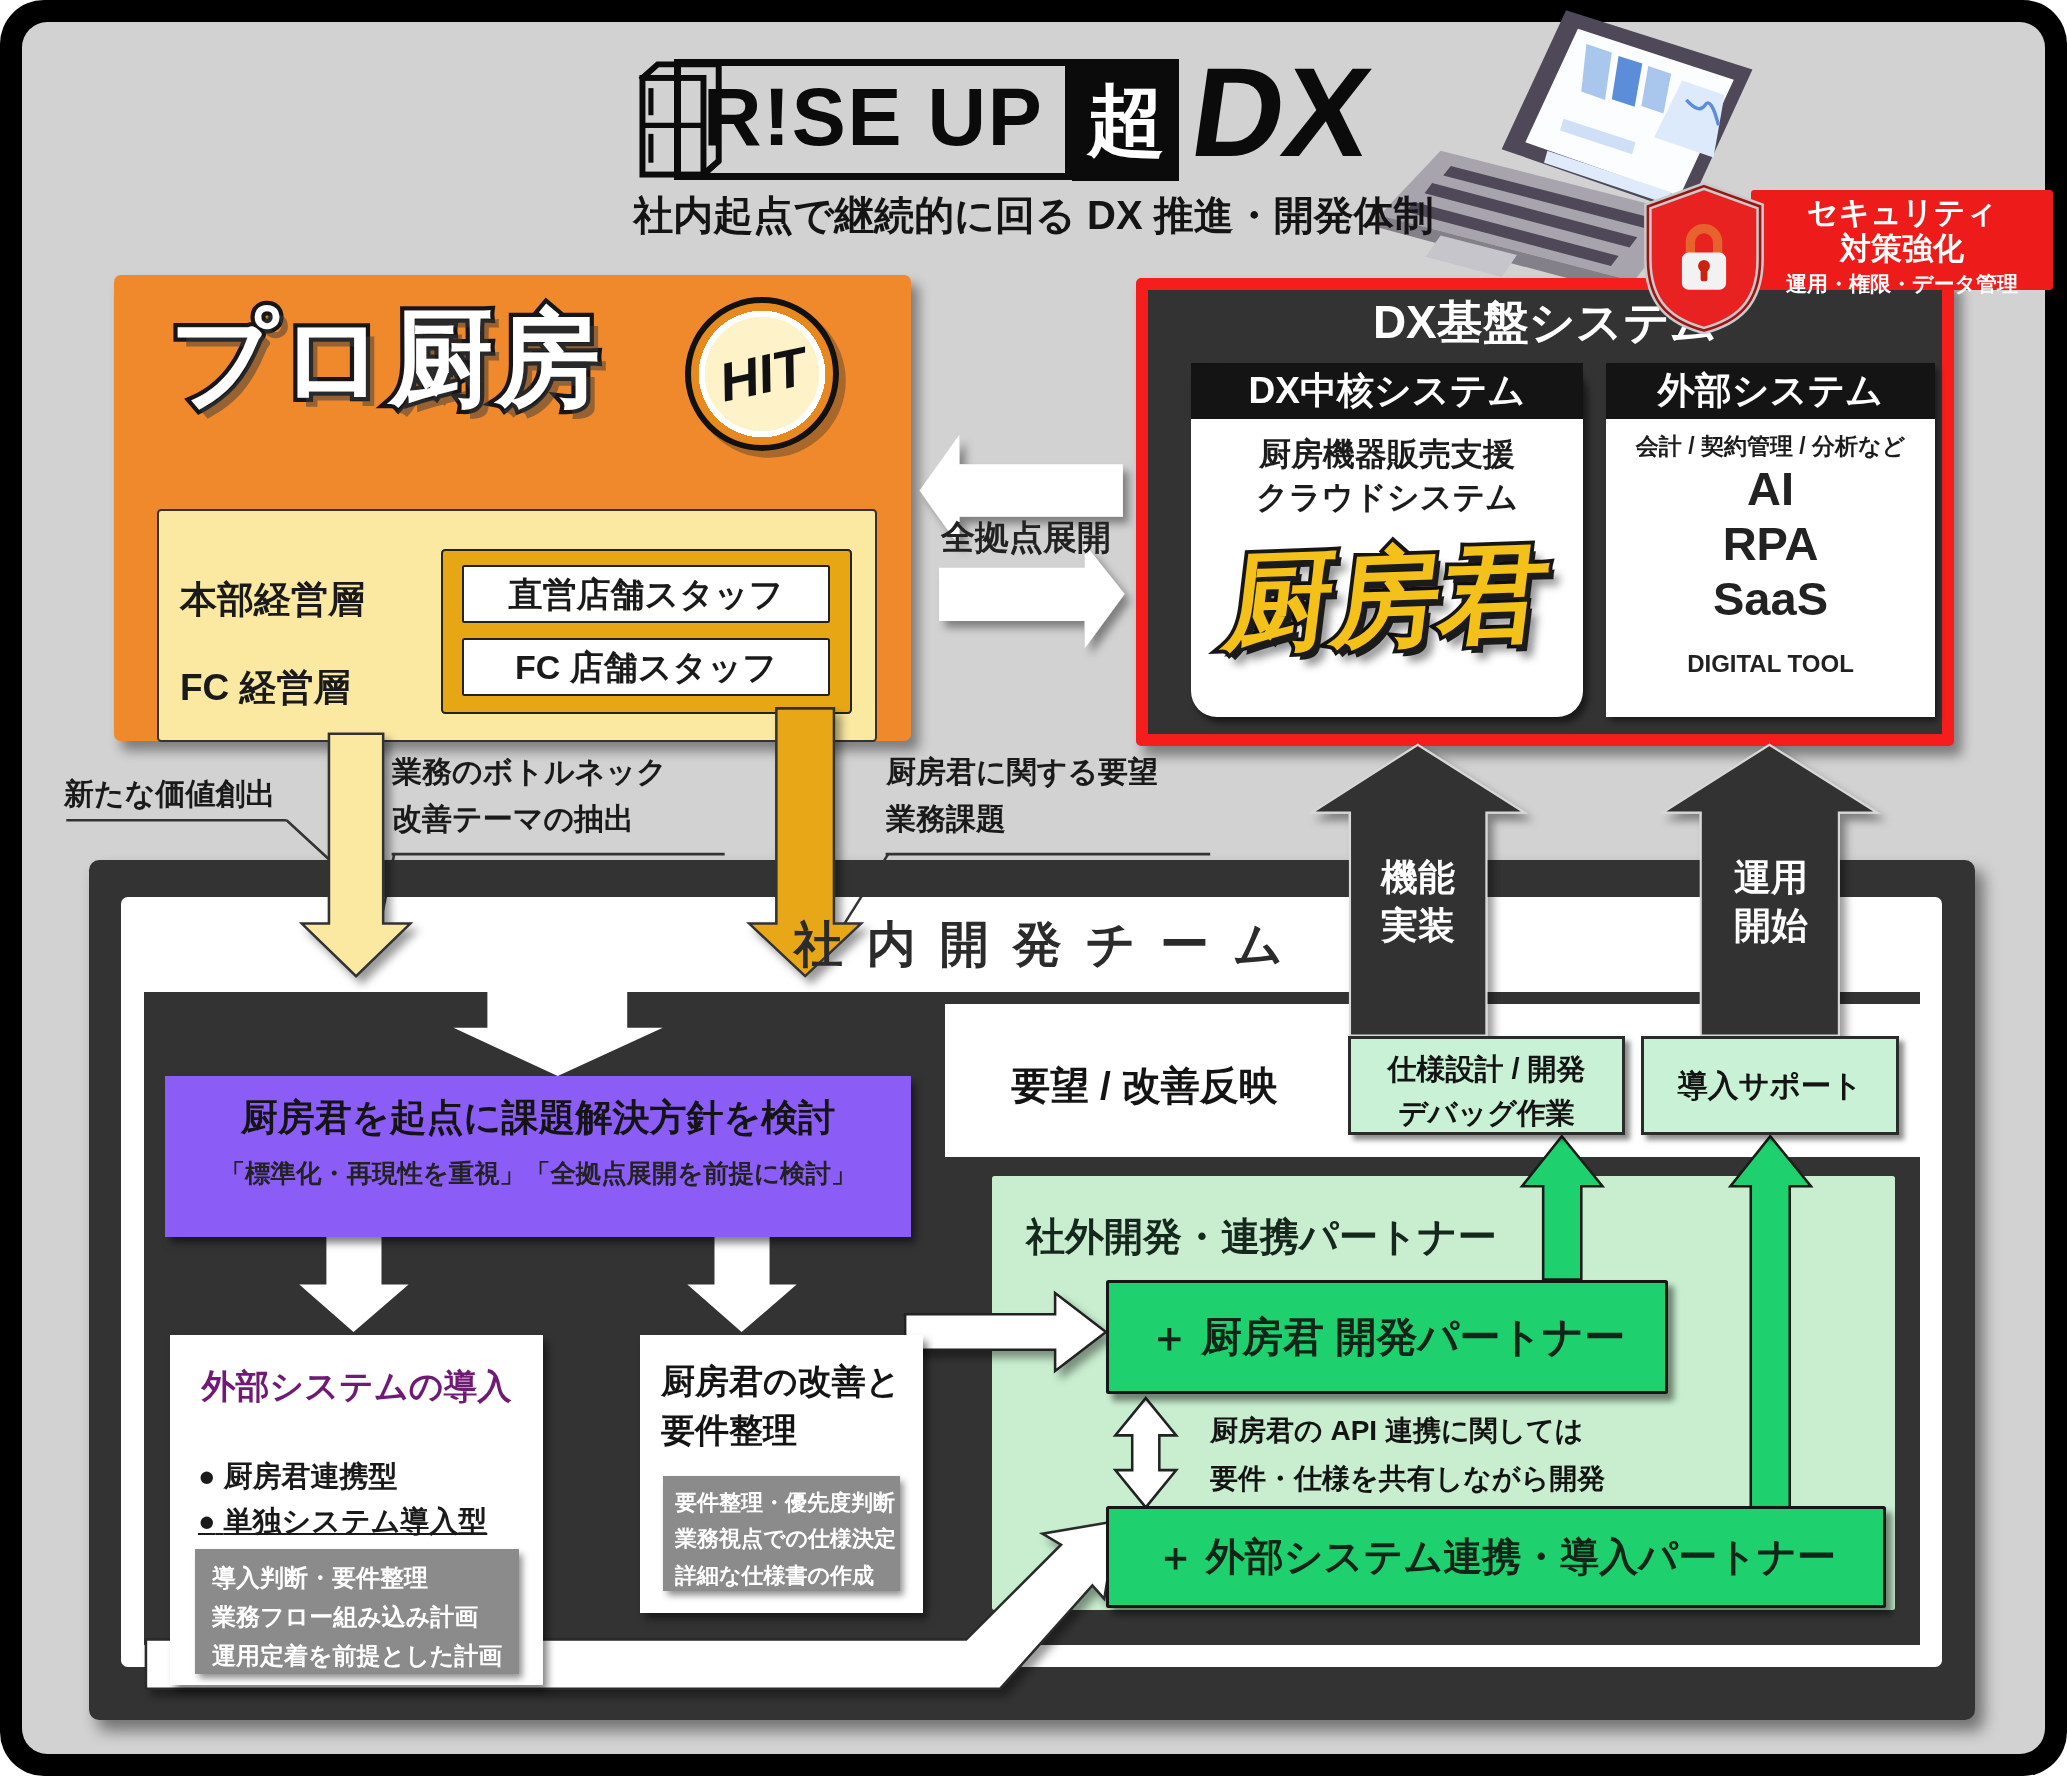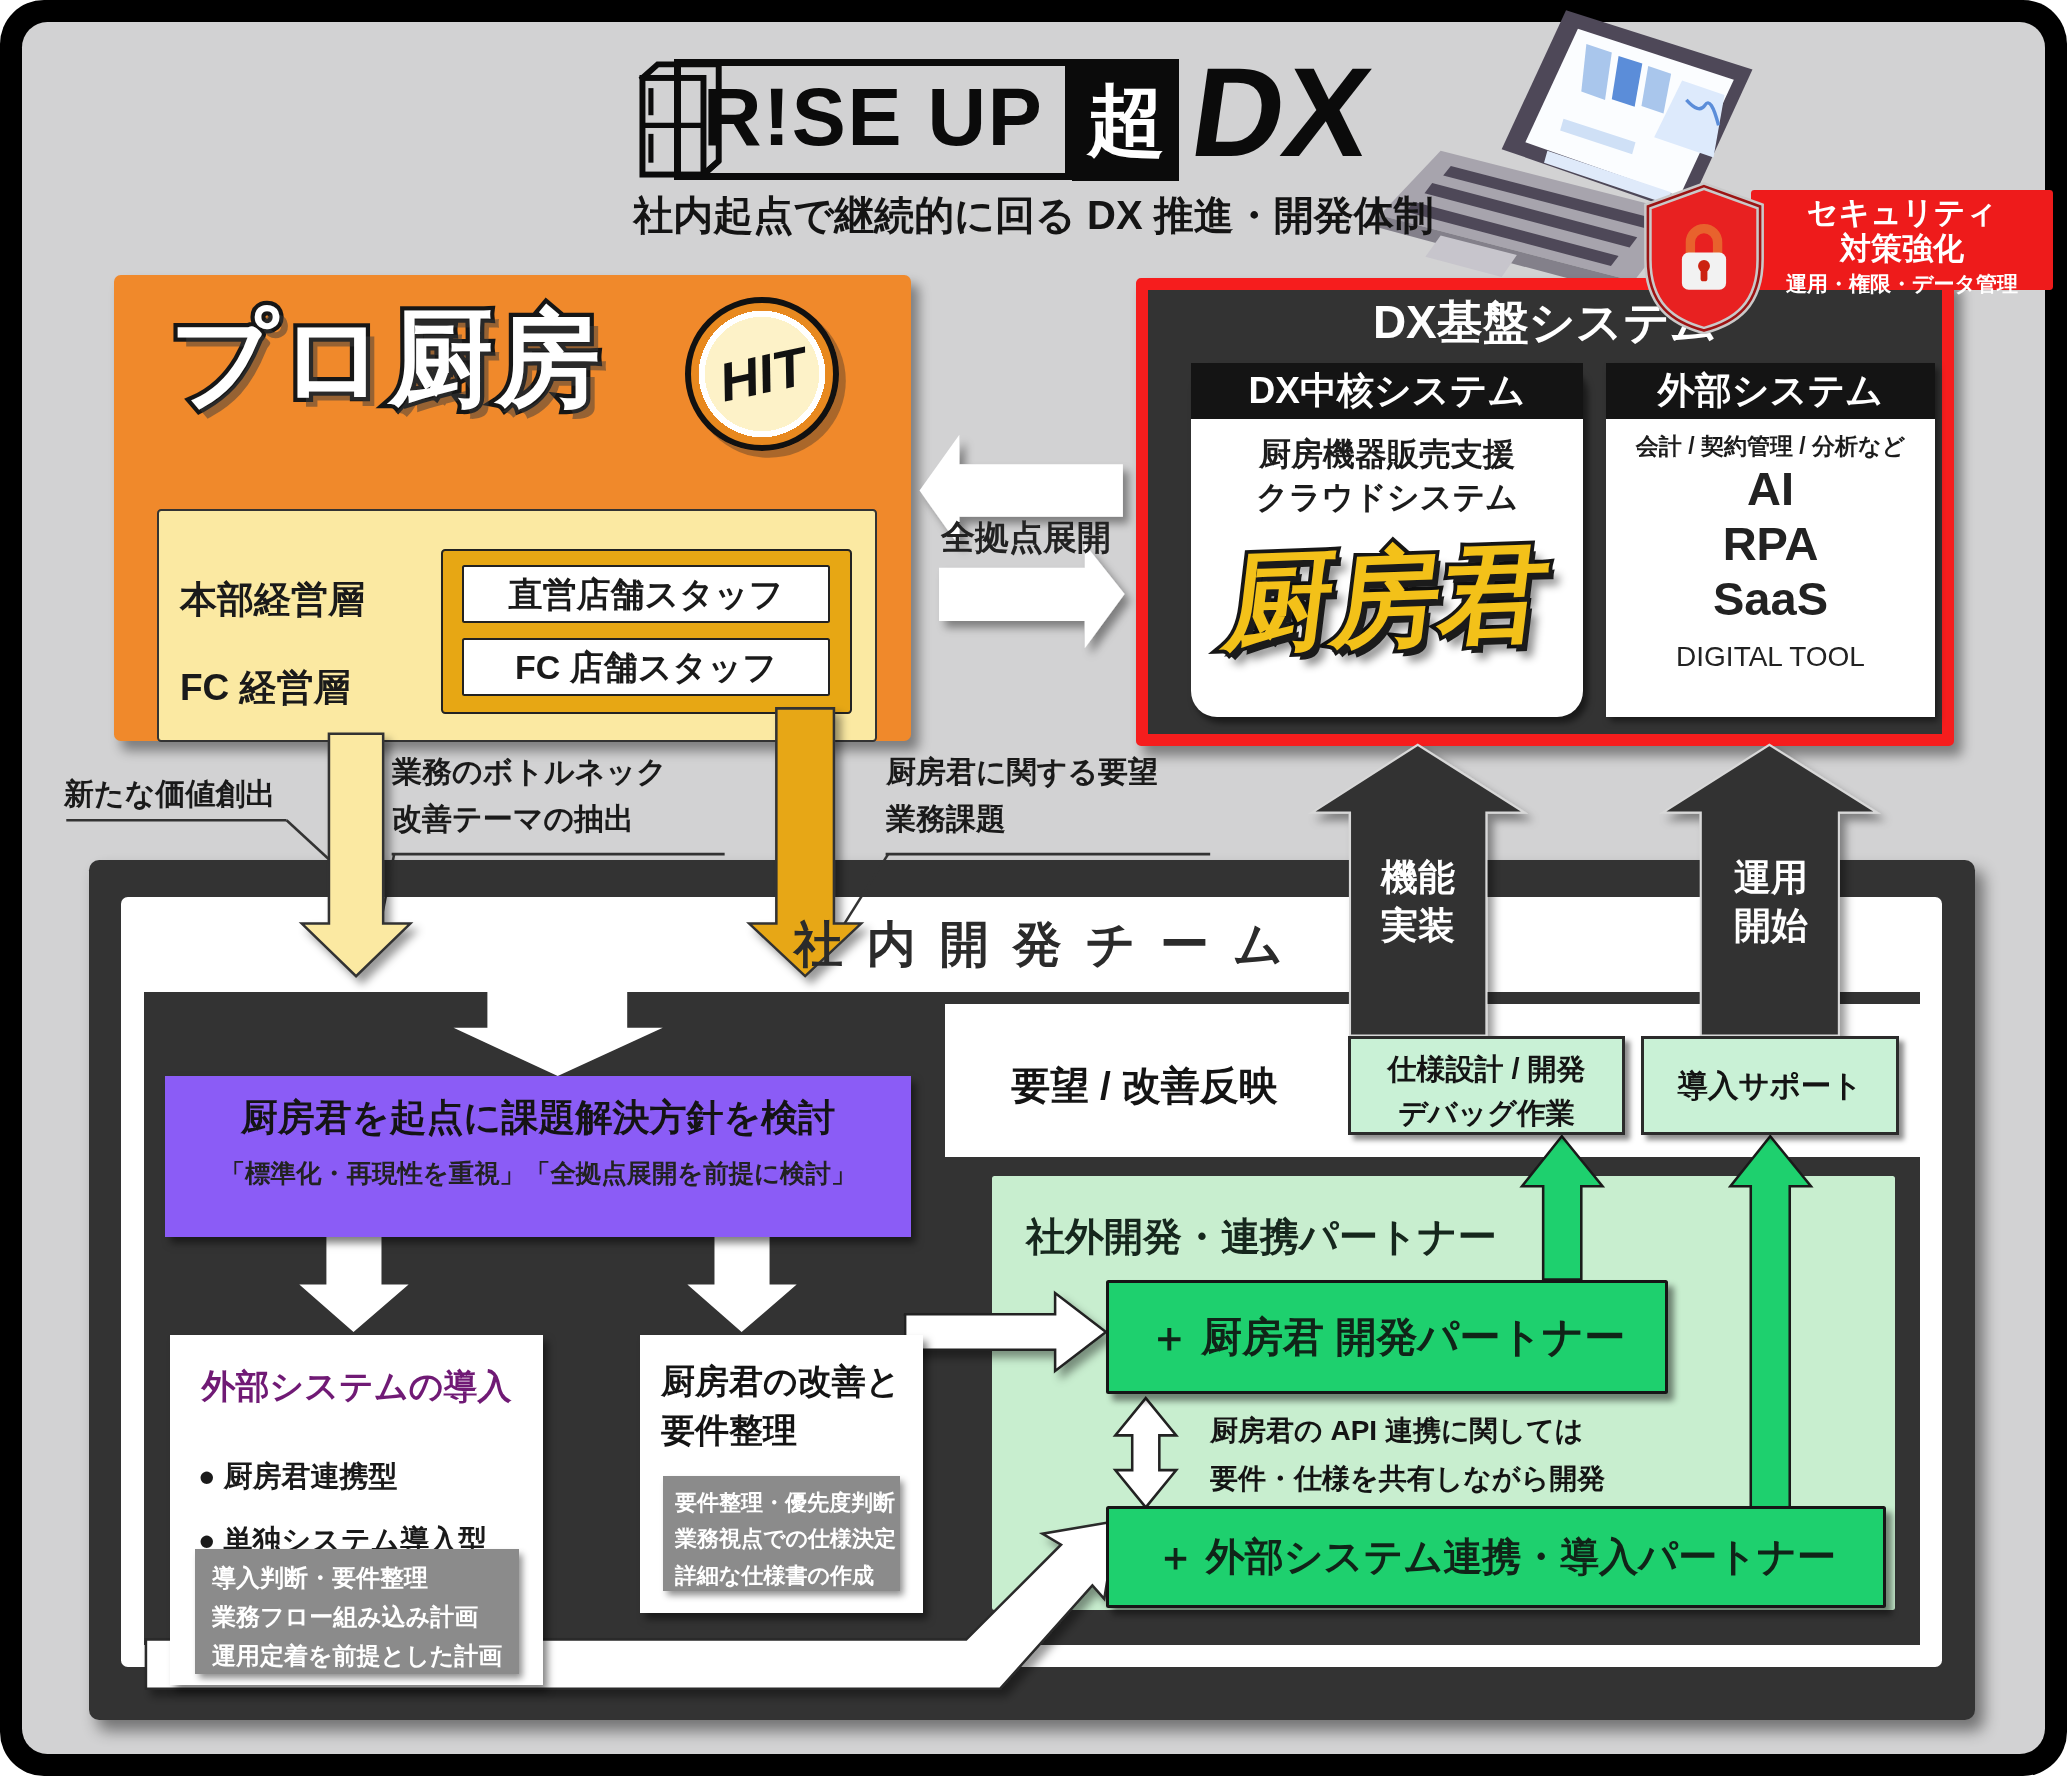--- a/index.html
+++ b/index.html
@@ -56,21 +56,21 @@
   .ext-box{left:1606px;top:363px;width:329px;height:354px;}
   .sys-header{height:56px;background:#141414;color:#fff;font-size:37px;font-weight:800;
               text-align:center;line-height:56px;}
   .core-desc{margin-top:13.6px;text-align:center;font-size:32px;font-weight:800;color:#1c1c1c;line-height:1.35;}
   .chubo-logo{margin-top:8.5px;text-align:center;font-size:107px;font-weight:900;color:#f3c119;
               -webkit-text-stroke:7.6px #161616;paint-order:stroke fill;
               transform:skewX(-9deg) rotate(-2deg);
               text-shadow:6px 6.8px 0 #1b1b1b,12px 12.7px 8.5px rgba(0,0,0,.45);}
   .ext-sub{margin-top:12px;text-align:center;font-size:23px;font-weight:800;color:#1c1c1c;}
   .ext-item{text-align:center;font-size:47px;font-weight:800;color:#222;line-height:1.17;}
-  .ext-tool{text-align:center;font-size:28px;font-weight:400;color:#222;margin-top:14px;}
+  .ext-tool{text-align:center;font-size:24px;font-weight:700;color:#222;margin-top:23px;}
 
   
   .zenkyoten{left:920px;top:515px;width:212px;text-align:center;font-size:34px;font-weight:800;color:#222;}
   .flabel{font-size:30px;font-weight:800;color:#1a1a1a;line-height:1.55;}
   .flabel1{left:64px;top:771px;}
   .flabel2{left:392px;top:749px;}
   .flabel3{left:886px;top:749px;}
 
   
   .dark-box{left:89px;top:860px;width:1886px;height:860px;background:#333;border-radius:10.2px;
@@ -86,21 +86,21 @@
   
   .policy-box{left:165px;top:1076px;width:746px;height:161px;background:#8b5cf6;
               box-shadow:5.1px 6px 7.6px rgba(0,0,0,.5);}
   .policy-title{margin-top:17px;text-align:center;font-size:37px;font-weight:900;color:#141414;}
   .policy-sub{margin-top:13.6px;text-align:center;font-size:25.4px;font-weight:800;color:#222;}
   .wbox{background:#fff;box-shadow:5.1px 6px 7.6px rgba(0,0,0,.5);}
   .box1{left:170px;top:1335px;width:373px;height:350px;}
   .box2{left:640px;top:1335px;width:283px;height:278px;}
   .box1-title{margin-top:29px;text-align:center;font-size:34px;font-weight:900;color:#701a75;}
   .bullet-line{margin-left:28px;font-size:29px;font-weight:800;color:#1a1a1a;}
-  .bl1{margin-top:47px;} .bl2{margin-top:24px;text-decoration:underline;}
+  .bl1{margin-top:47px;} .bl2{margin-top:5px;text-decoration:underline;}
   .gray-box{background:#8b8b8b;color:#fff;font-weight:700;box-shadow:4.2px 5.1px 6.8px rgba(0,0,0,.45);}
   .gray1{left:195px;top:1549px;width:324px;height:125px;font-size:24px;line-height:1.62;
          padding:10.2px 0 0 17px;box-sizing:border-box;}
   .box2-title{margin-left:21px;margin-top:22px;font-size:34px;font-weight:900;color:#141414;line-height:1.45;}
   .gray2{left:663px;top:1476px;width:237px;height:115px;font-size:22px;line-height:1.66;
          padding:8.5px 0 0 12px;box-sizing:border-box;}
 
   
   .white-panel{left:945px;top:1004px;width:975px;height:153px;background:#fff;}
   .request-text{left:956px;top:1059px;width:377px;text-align:center;font-size:39px;font-weight:900;color:#141414;}

